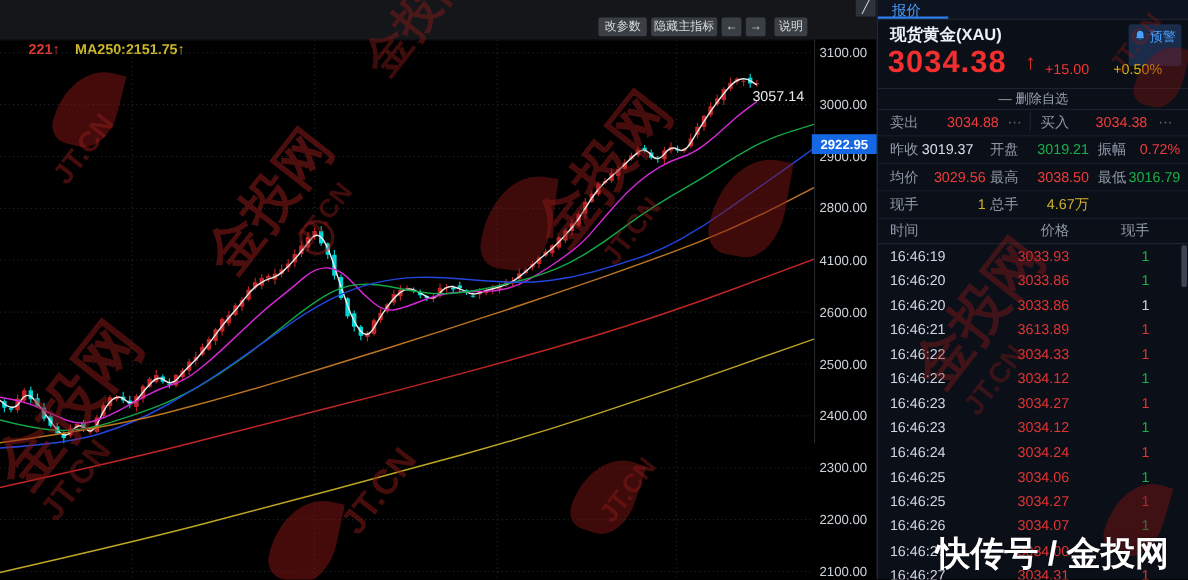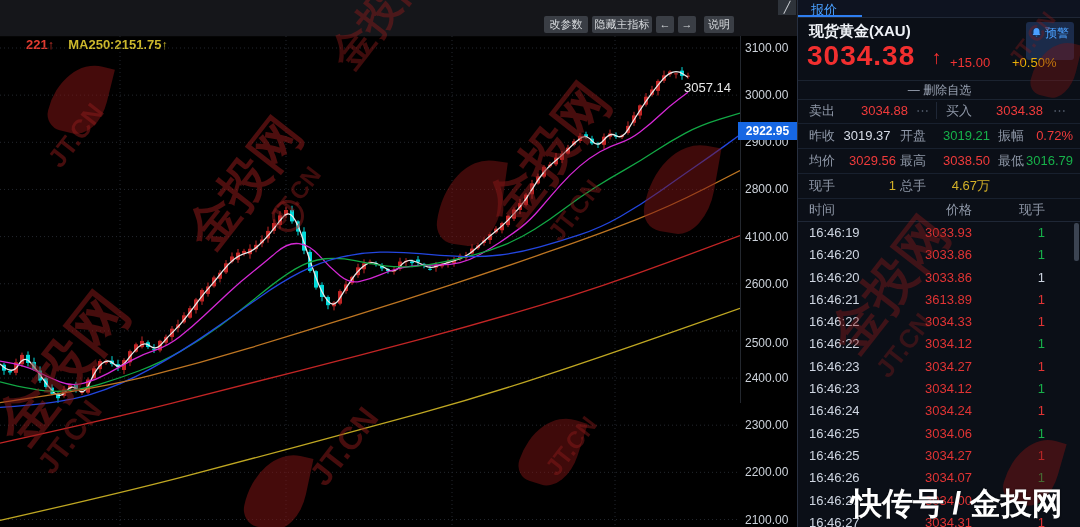--- a/index.html
+++ b/index.html
@@ -324,21 +324,21 @@
         <path d="M 0,484.443 Q 120,457.096 180,441.5365 Q 240,425.977 300,409.94599999999997 Q 360,393.91499999999996 420,377.41249999999997 Q 480,360.90999999999997 540,341.10699999999997 Q 600,321.304 670,296.78599999999994 L 740,272.268" fill="none" stroke="#bfa722" stroke-width="1.3" stroke-linejoin="round"></path>
       </svg>
   </div>
   <div id="axis-col" class="abs">
       <div class="ytick" style="top: 5px;">3100.00</div>
       <div class="ytick" style="top: 52.15px;">3000.00</div>
       <div class="ytick" style="top: 99.3px;">2900.00</div>
       <div class="ytick" style="top: 146.45px;">2800.00</div>
       <div class="ytick" style="top: 193.6px;">4100.00</div>
       <div class="ytick" style="top: 240.75px;">2600.00</div>
-      <div class="ytick" style="top: 287.9px; margin-top: 12px;">2500.00</div>
+      <div class="ytick" style="top: 287.9px;">2500.00</div>
       <div class="ytick" style="top: 335.05px;">2400.00</div>
       <div class="ytick" style="top: 382.2px;">2300.00</div>
       <div class="ytick" style="top: 429.35px;">2200.00</div>
       <div class="ytick" style="top: 476.5px;">2100.00</div>
     </div>
   <div id="price-badge" class="abs" style="top: 122.479px;">2922.95</div>
   <div id="peak-label" class="abs">3057.14</div>
 
   <div id="panel" class="abs">
     <div id="tabbar" class="abs">
@@ -362,21 +362,21 @@
       <span class="qv-red abs" style="left:40px;width:70px;text-align:right">3034.88</span>
       <span class="dots abs" style="left:118px">⋯</span>
       <span class="abs" style="left:138px;top:4px;height:17px;border-left:1px solid #1f2736"></span>
       <span class="qlab abs" style="left:148px">买入</span>
       <span class="qv-red abs" style="left:175px;width:70px;text-align:right">3034.38</span>
       <span class="dots abs" style="left:255px">⋯</span>
     </div>
     <div id="quote-rows">
         <div class="qrow" style="top: 123px;">
           <span class="qlab abs" style="left: 11px;">昨收</span>
-          <span class="qv-white abs" style="left: 40px; width: 58px; text-align: center;">3019.37</span>
+          <span class="qv-white abs" style="left: 40px; width: 58px; text-align: left;">3019.37</span>
           <span class="qlab abs" style="left: 102px;">开盘</span>
           <span class="qv-green abs" style="left: 130px; width: 62px; text-align: right;">3019.21</span>
           <span class="qlab abs" style="left: 200px;">振幅</span>
           <span class="qv-red abs" style="left: 222px; width: 53px; text-align: right;">0.72%</span>
         </div>
         <div class="qrow" style="top: 148px;">
           <span class="qlab abs" style="left: 11px;">均价</span>
           <span class="qv-red abs" style="left: 40px; width: 58px; text-align: right;">3029.56</span>
           <span class="qlab abs" style="left: 102px;">最高</span>
           <span class="qv-red abs" style="left: 130px; width: 62px; text-align: right;">3038.50</span>

